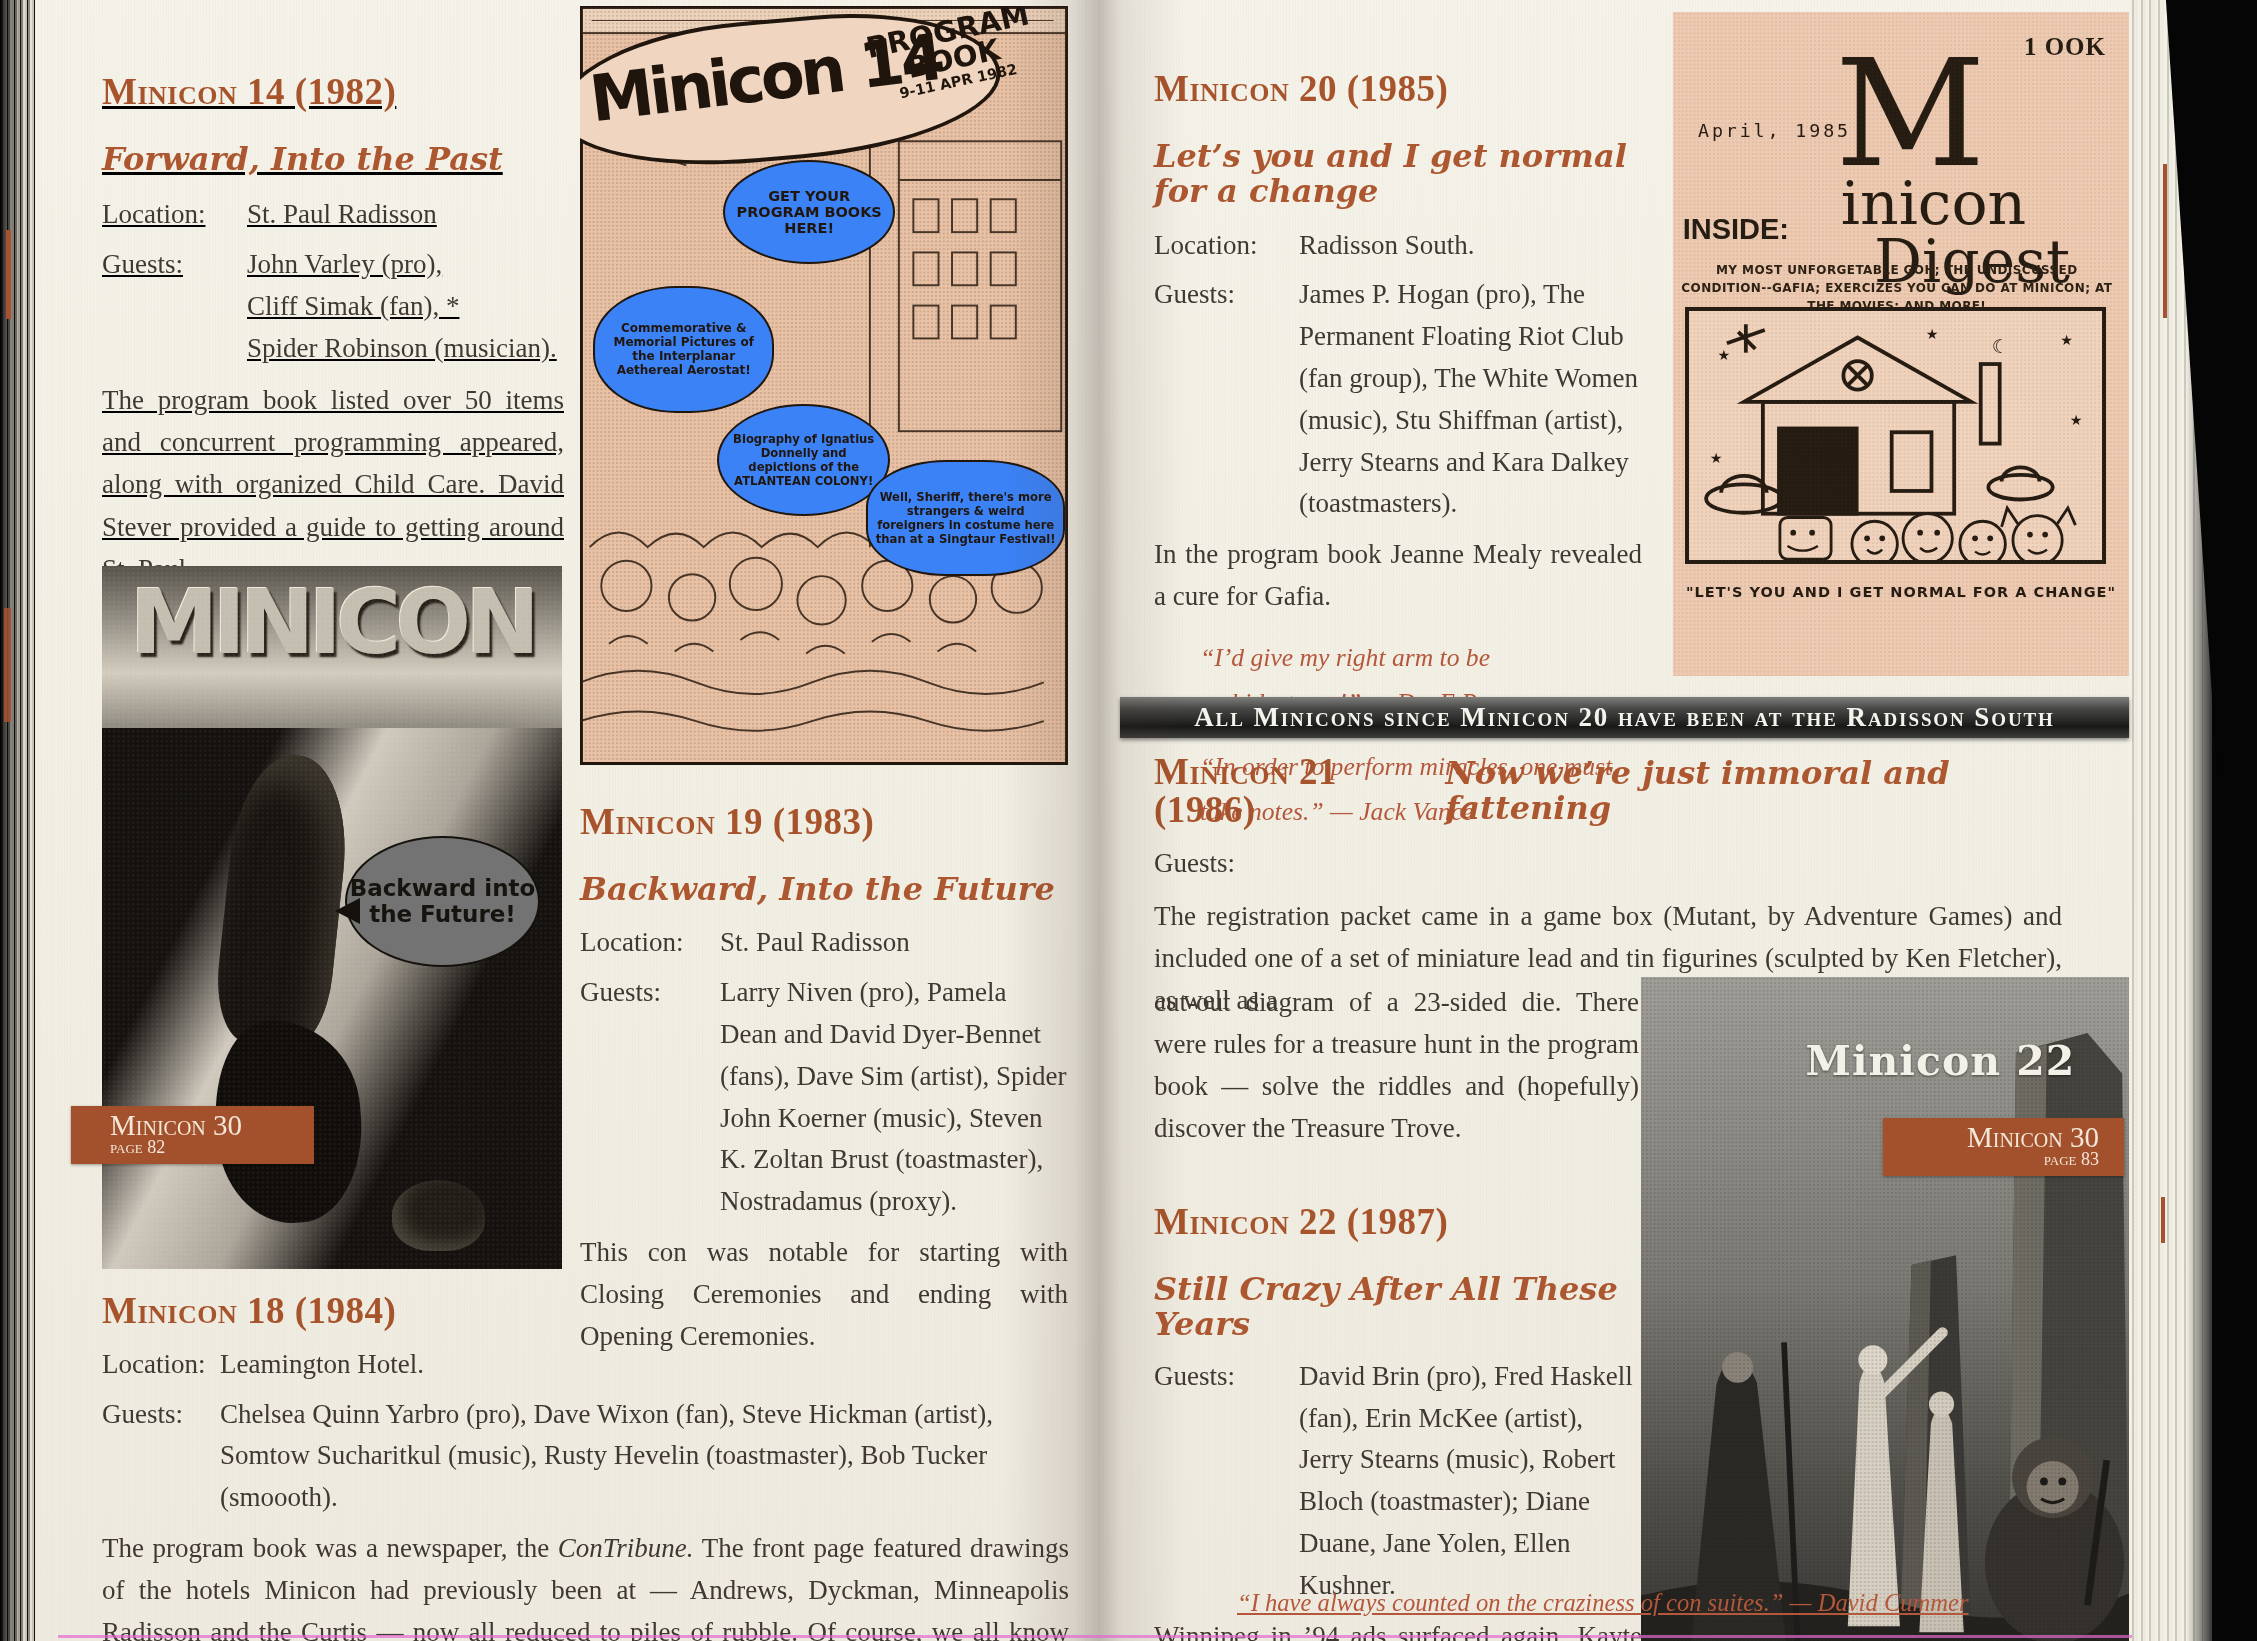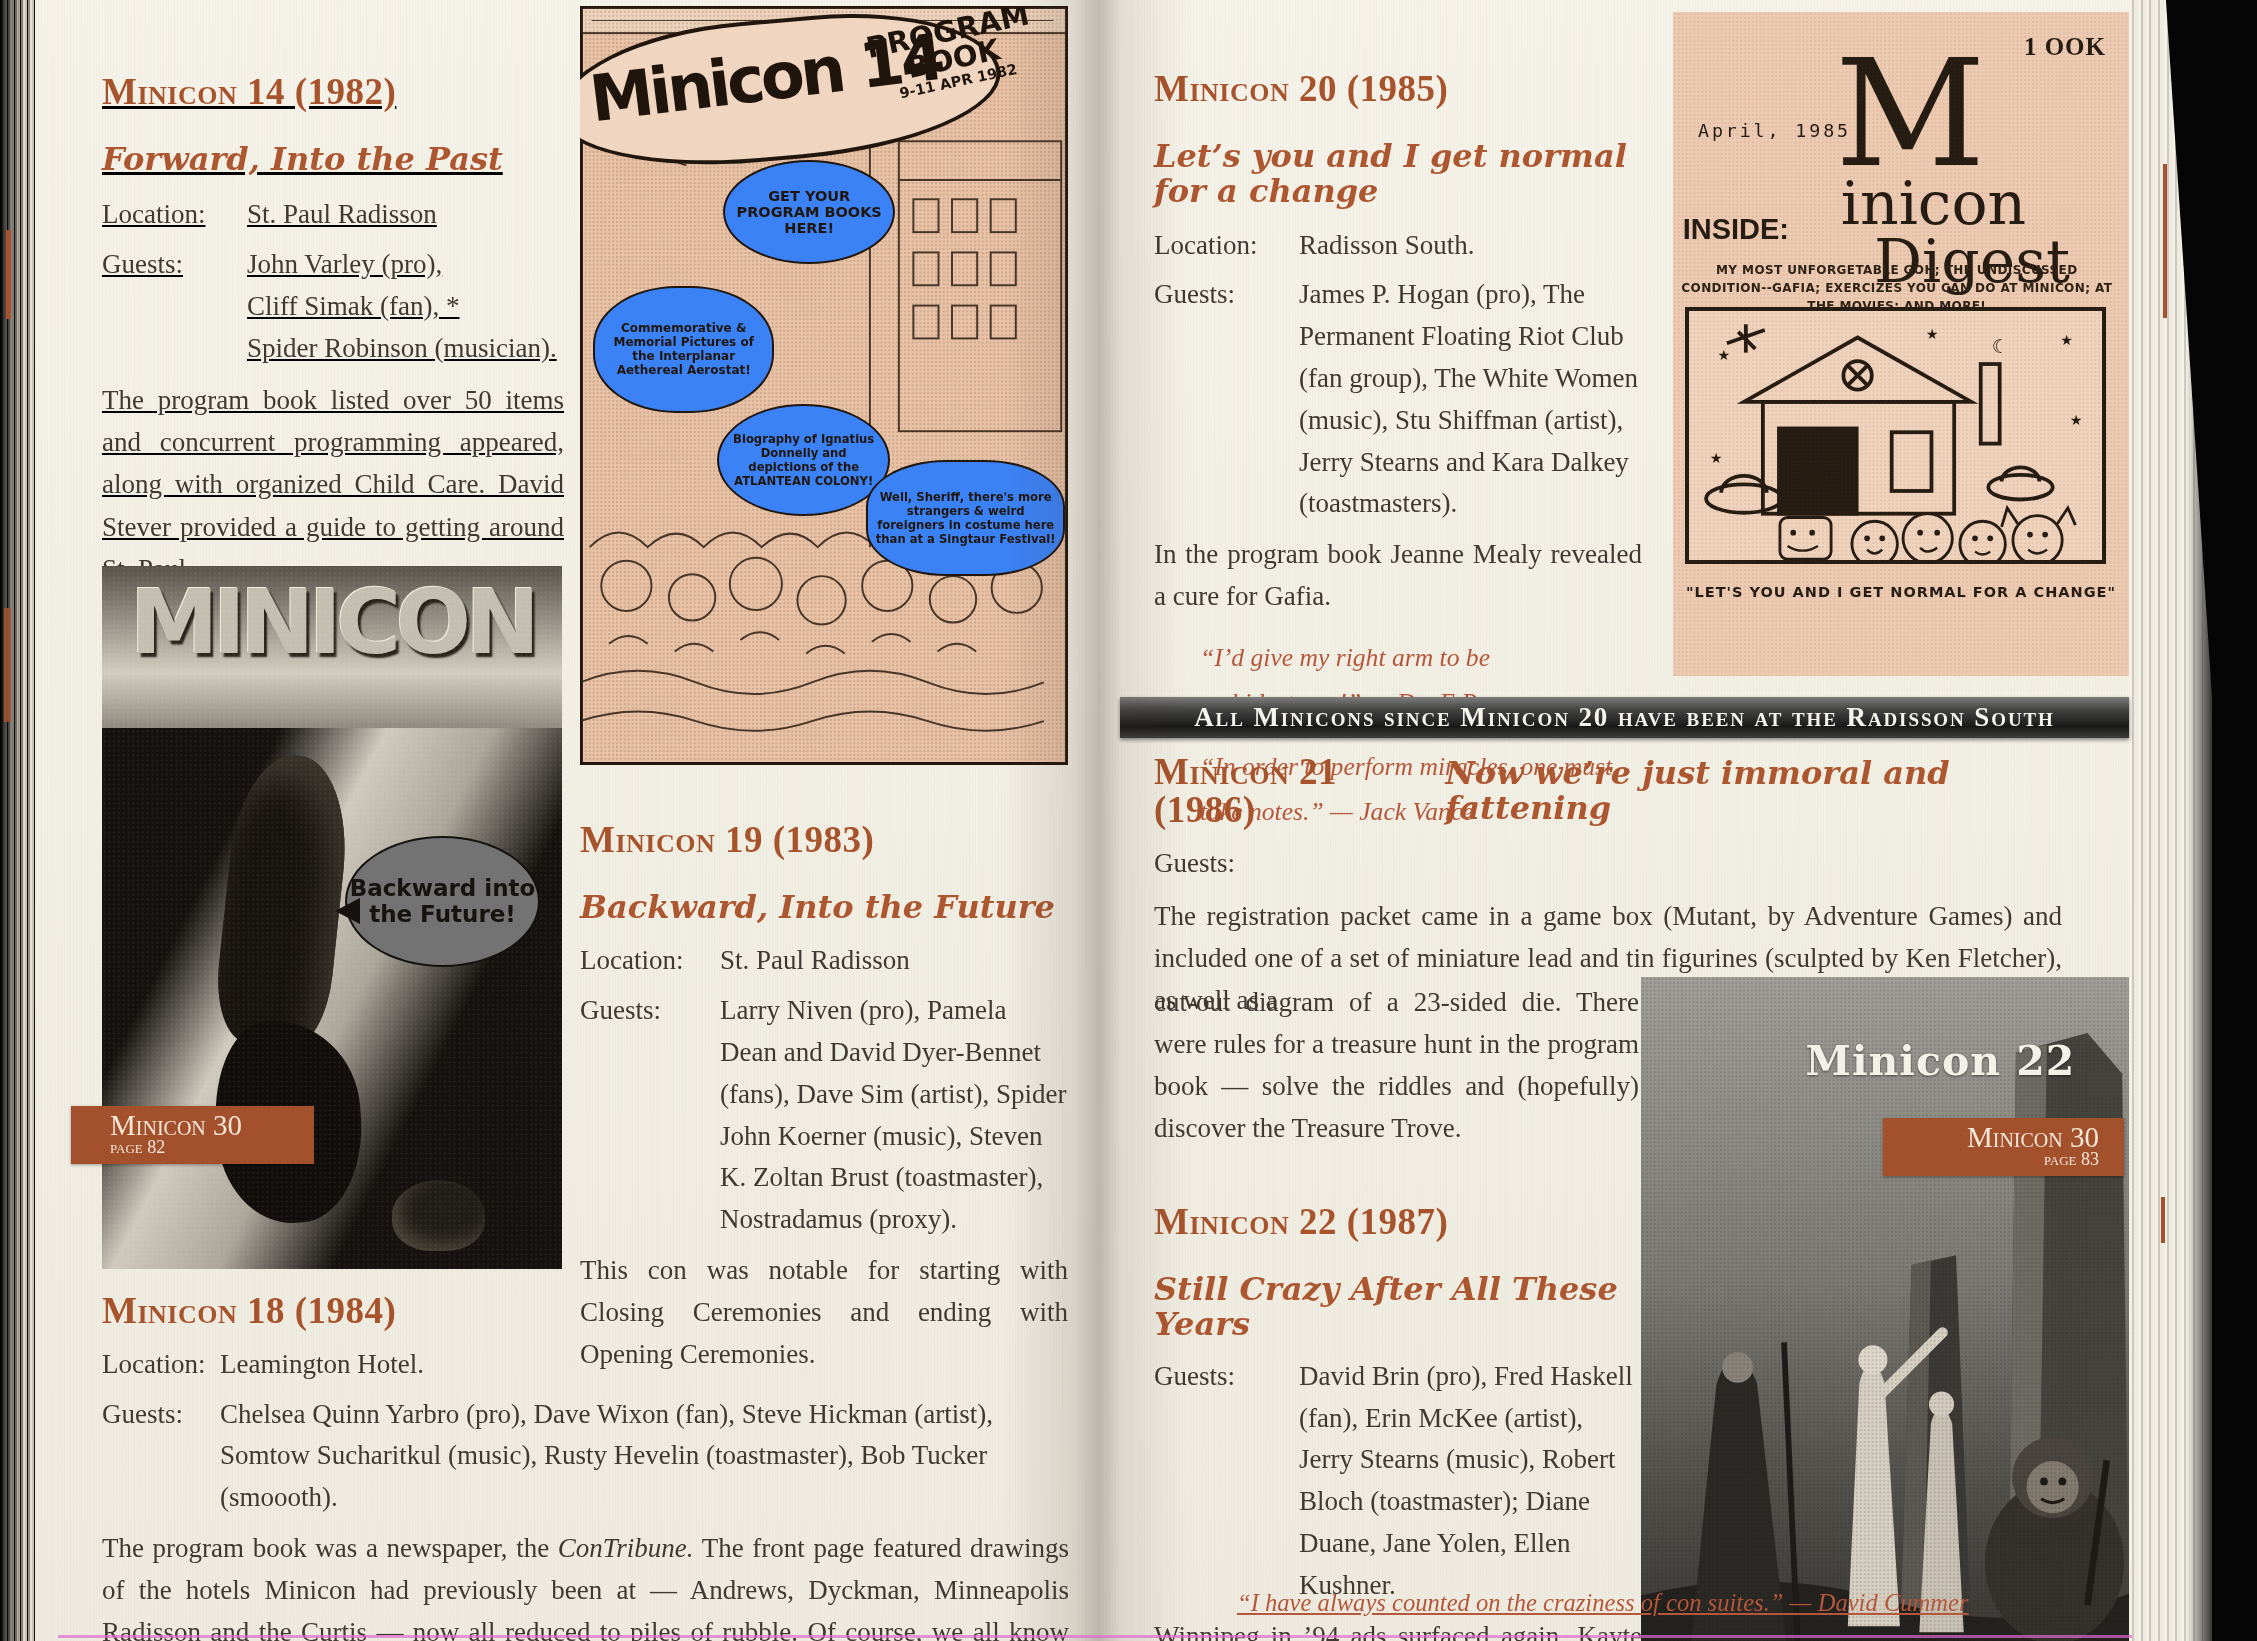--- a/index.html
+++ b/index.html
@@ -36,21 +36,21 @@
   .kv{display:flex;font-size:27px;line-height:1.55;color:#3f3833;margin-top:7.7px;}
   .kv .k{flex:none;}
   .kv .v{flex:1;}
   .gline{display:block;}
   .quote{font-style:italic;color:#b4573a;font-size:26px;}
 
   
   .m14{left:67px;top:42px;width:462px;text-decoration:underline;}
   .m14 .kv .k{width:145px;}
   .m14 .quote{margin:17.4px 0 0 39px;width:388px;line-height:2.05;}
-  .m19{left:545px;top:790px;width:488px;}
+  .m19{left:545px;top:772px;width:488px;}
   .m19 .kv .k{width:140px;}
   .m18{left:67px;top:1292px;width:967px;}
   .m18 .kv .k{width:118px;}
   .headrow{display:flex;align-items:baseline;gap:25px;}
   .headrow .tagline{margin-top:0;}
 
   
   .comic{left:545px;top:5.8px;width:488px;height:759px;background:#e9c2a6;overflow:hidden;z-index:2;
          box-shadow:inset 0 0 0 2.9px #20160d;}
   .comic::after{content:"";position:absolute;inset:0;pointer-events:none;

